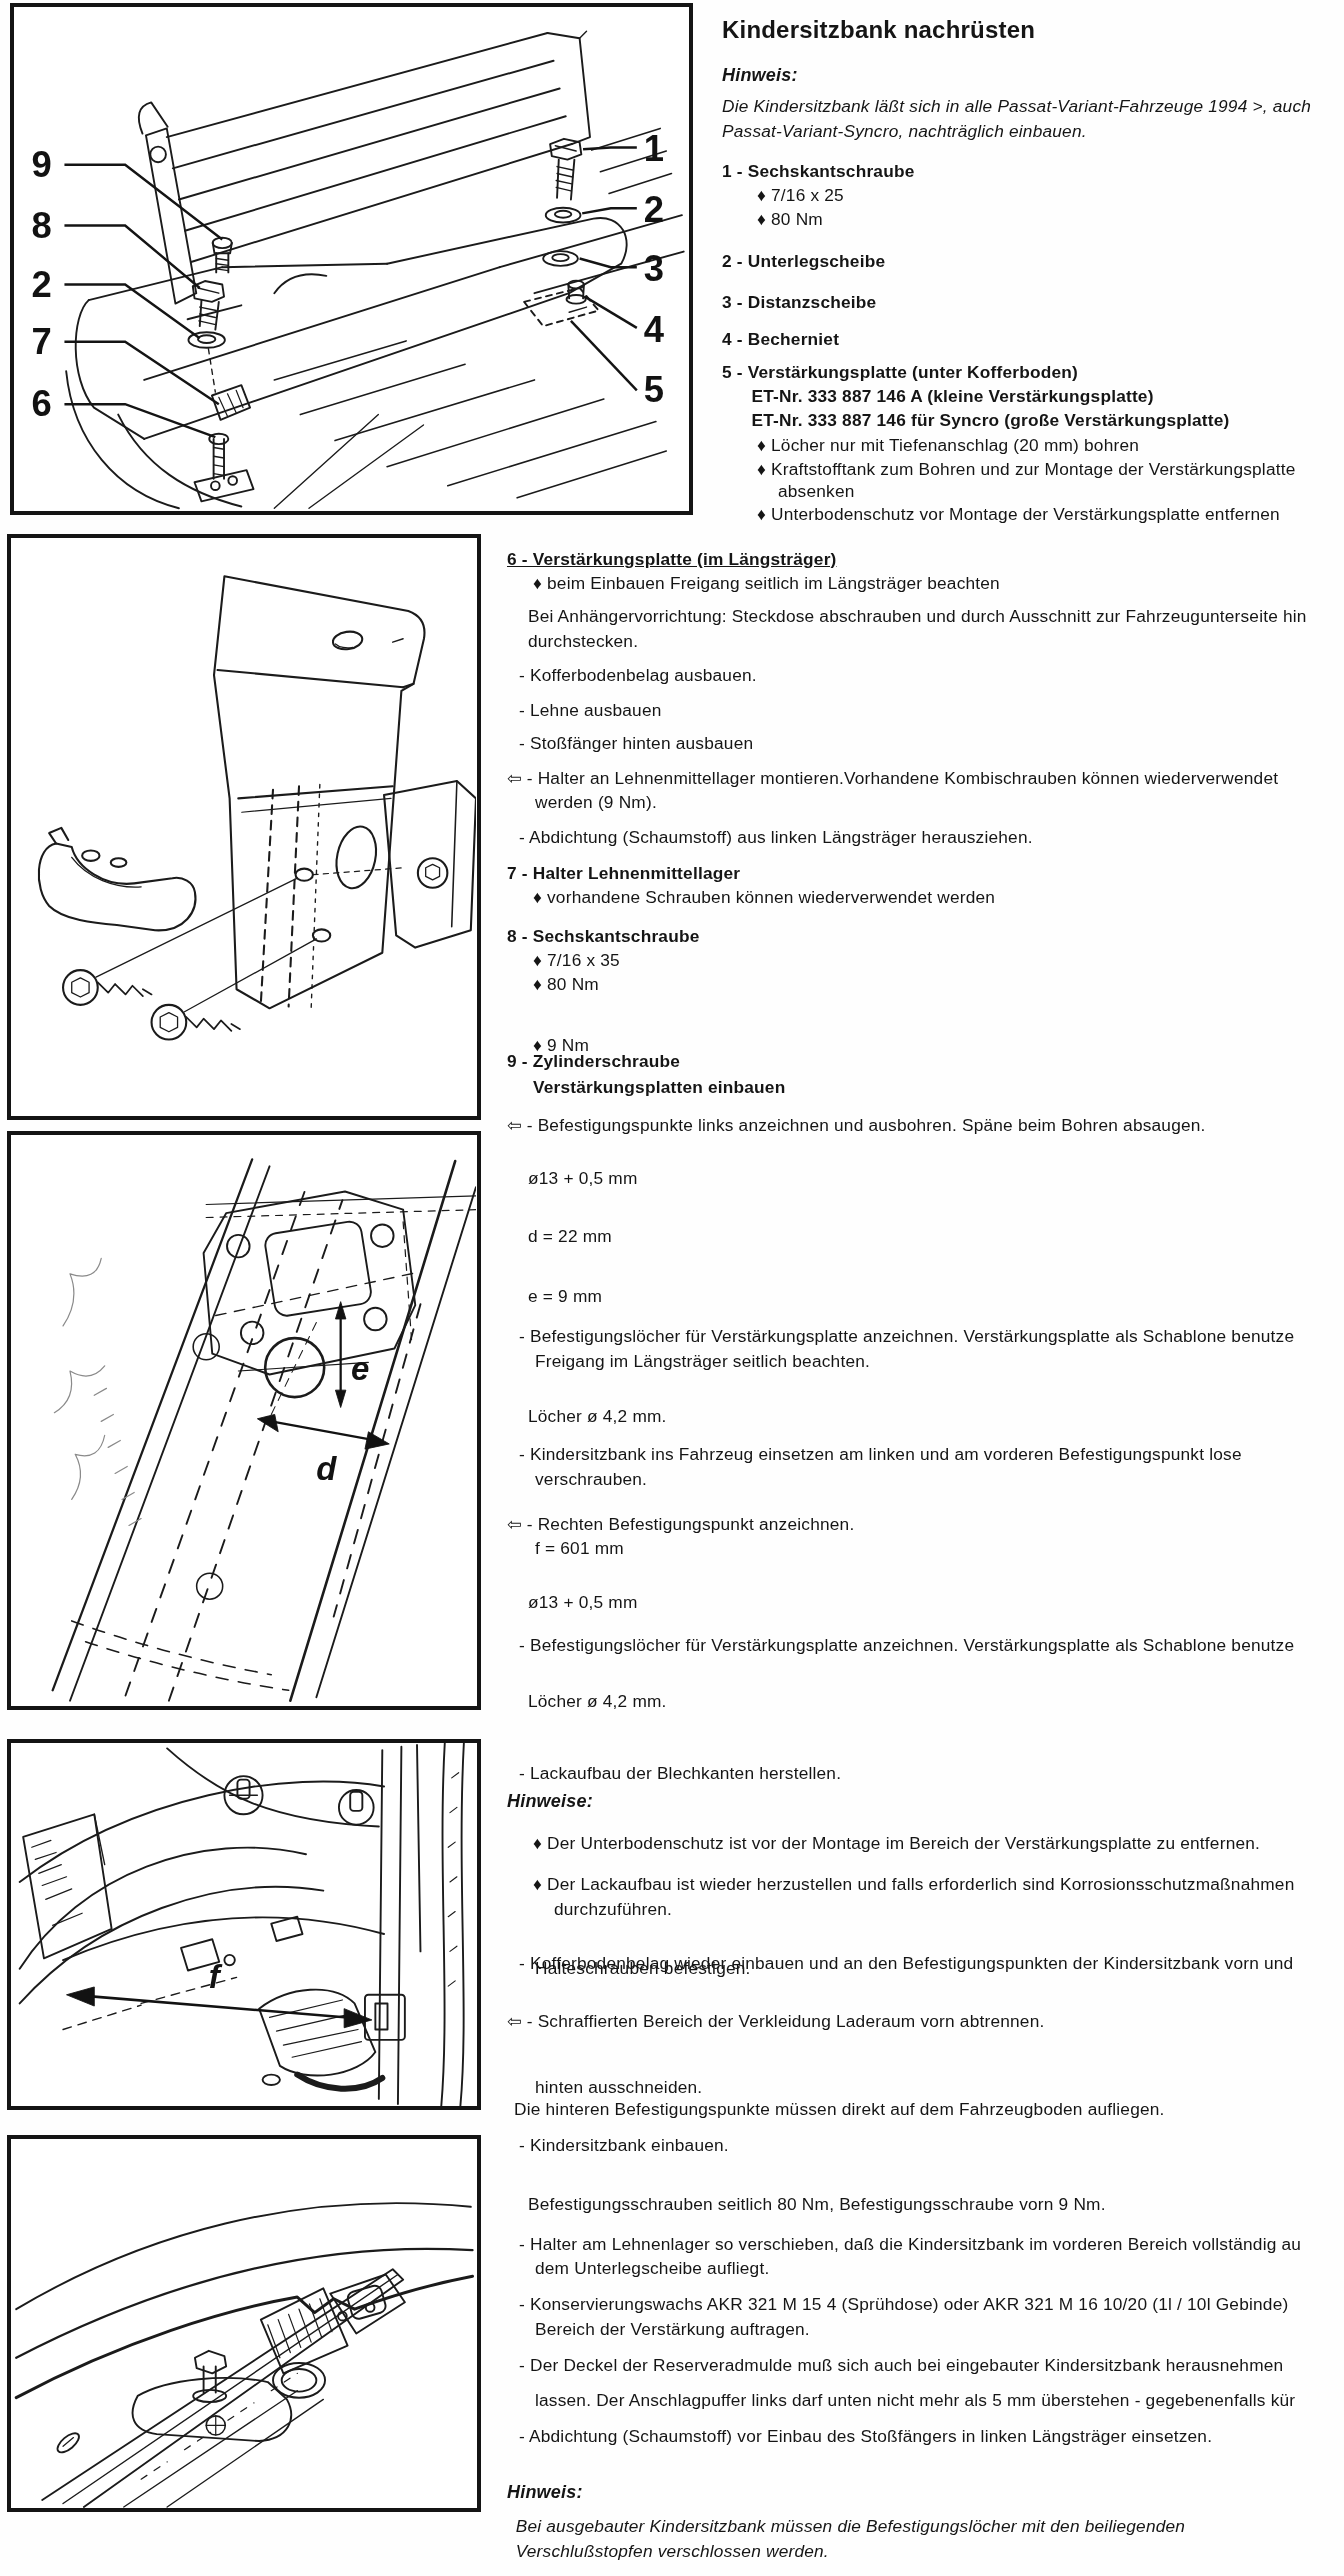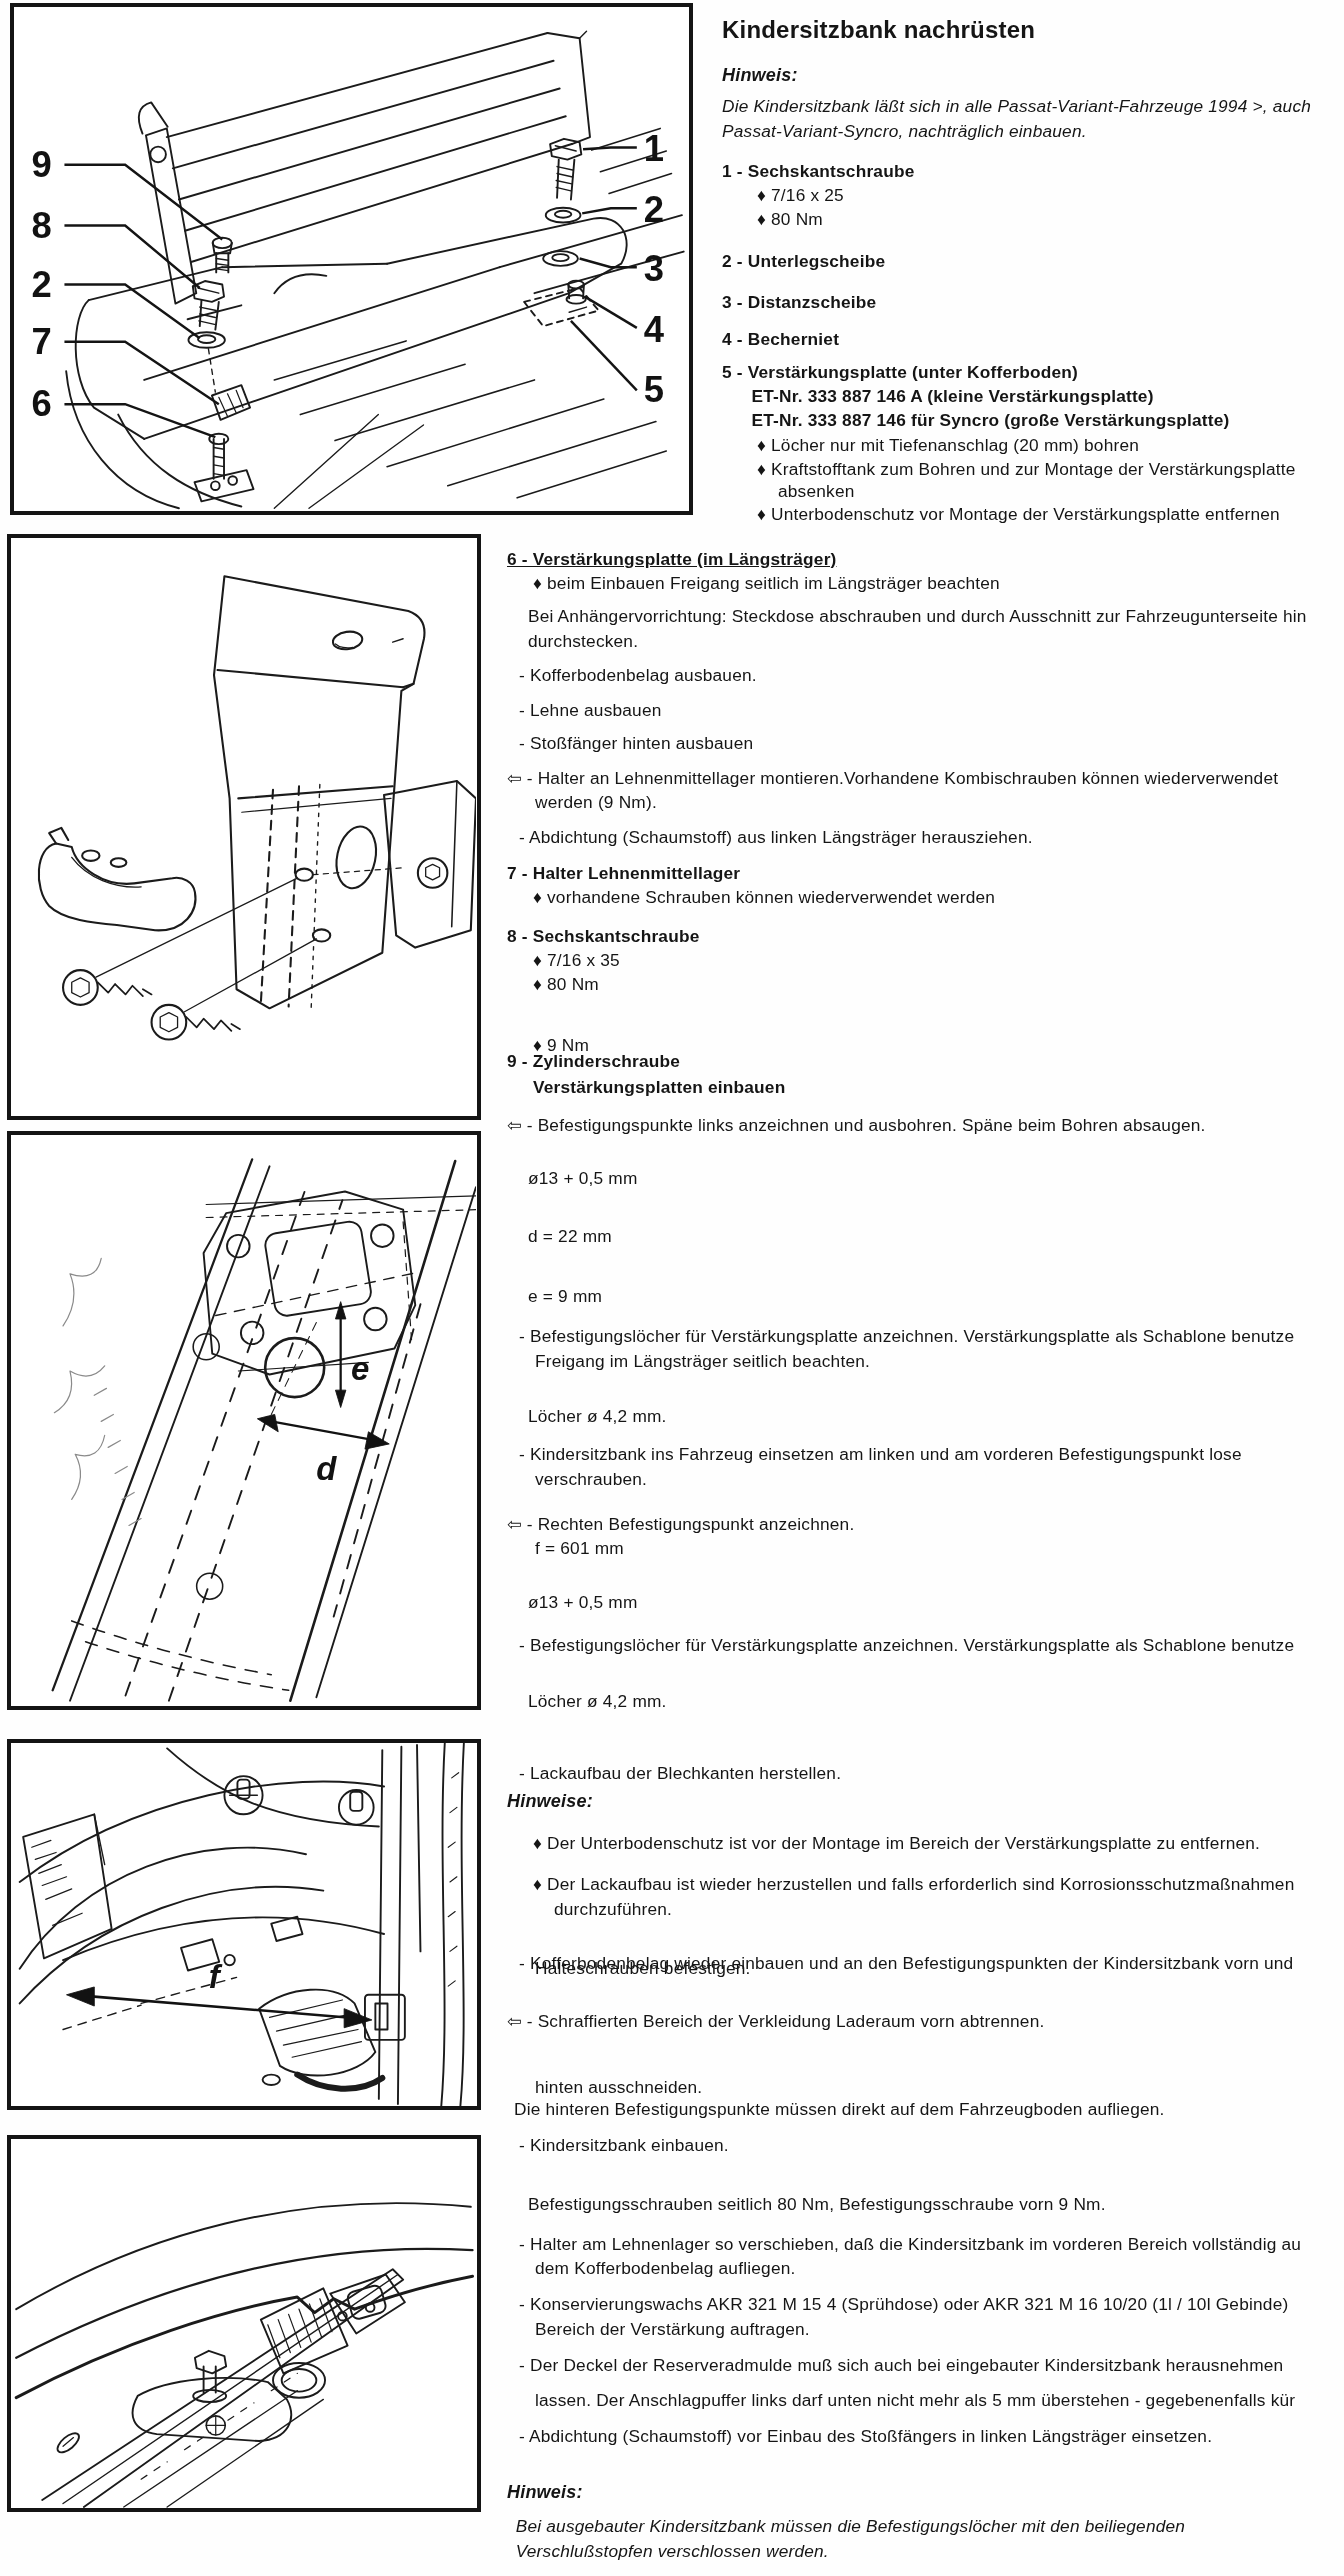--- a/index.html
+++ b/index.html
@@ -389,21 +389,21 @@
     <div class="ln s-d" style="top: 1832px;">♦ Der Unterbodenschutz ist vor der Montage im Bereich der Verstärkungsplatte zu entfernen.</div>
     <div class="ln s-d2" style="top: 1898px;">durchzuführen.</div>
     <div class="ln s-c" style="top: 1957px;">Halteschrauben befestigen.</div>
     <div class="ln s-a" style="top: 2010px;">⇦ - Schraffierten Bereich der Verkleidung Laderaum vorn abtrennen.</div>
     <div class="ln s-b" style="top: 1932px; margin-top: 20px;">- Kofferbodenbelag wieder einbauen und an den Befestigungspunkten der Kindersitzbank vorn und</div>
     <div class="ln s-c" style="top: 2076px;">hinten ausschneiden.</div>
     <div class="ln s-p2" style="top: 2098px;">Die hinteren Befestigungspunkte müssen direkt auf dem Fahrzeugboden aufliegen.</div>
     <div class="ln s-b" style="top: 2134px;">- Kindersitzbank einbauen.</div>
     <div class="ln s-p" style="top: 2193px;">Befestigungsschrauben seitlich 80 Nm, Befestigungsschraube vorn 9 Nm.</div>
     <div class="ln s-b" style="top: 2233px;">- Halter am Lehnenlager so verschieben, daß die Kindersitzbank im vorderen Bereich vollständig au</div>
-    <div class="ln s-c" style="top: 2257px;">dem Kofferbodenbelag aufliegen.</div>
+    <div class="ln s-c" style="top: 2257px;">dem Unterlegscheibe aufliegt.</div>
     <div class="ln s-b" style="top: 2293px;">- Konservierungswachs AKR 321 M 15 4 (Sprühdose) oder AKR 321 M 16 10/20 (1l / 10l Gebinde)</div>
     <div class="ln s-c" style="top: 2318px;">Bereich der Verstärkung auftragen.</div>
     <div class="ln s-b" style="top: 2354px;">- Der Deckel der Reserveradmulde muß sich auch bei eingebauter Kindersitzbank herausnehmen</div>
     <div class="ln s-c" style="top: 2389px;">lassen. Der Anschlagpuffer links darf unten nicht mehr als 5 mm überstehen - gegebenenfalls kür</div>
     <div class="ln s-b" style="top: 2425px;">- Abdichtung (Schaumstoff) vor Einbau des Stoßfängers in linken Längsträger einsetzen.</div>
     <div class="ln s-hi" style="top: 2481px;">Hinweis:</div>
     <div class="ln s-i" style="top: 2515px;">Bei ausgebauter Kindersitzbank müssen die Befestigungslöcher mit den beiliegenden</div>
     <div class="ln s-i" style="top: 2540px;">Verschlußstopfen verschlossen werden.</div>
   </div>
 

